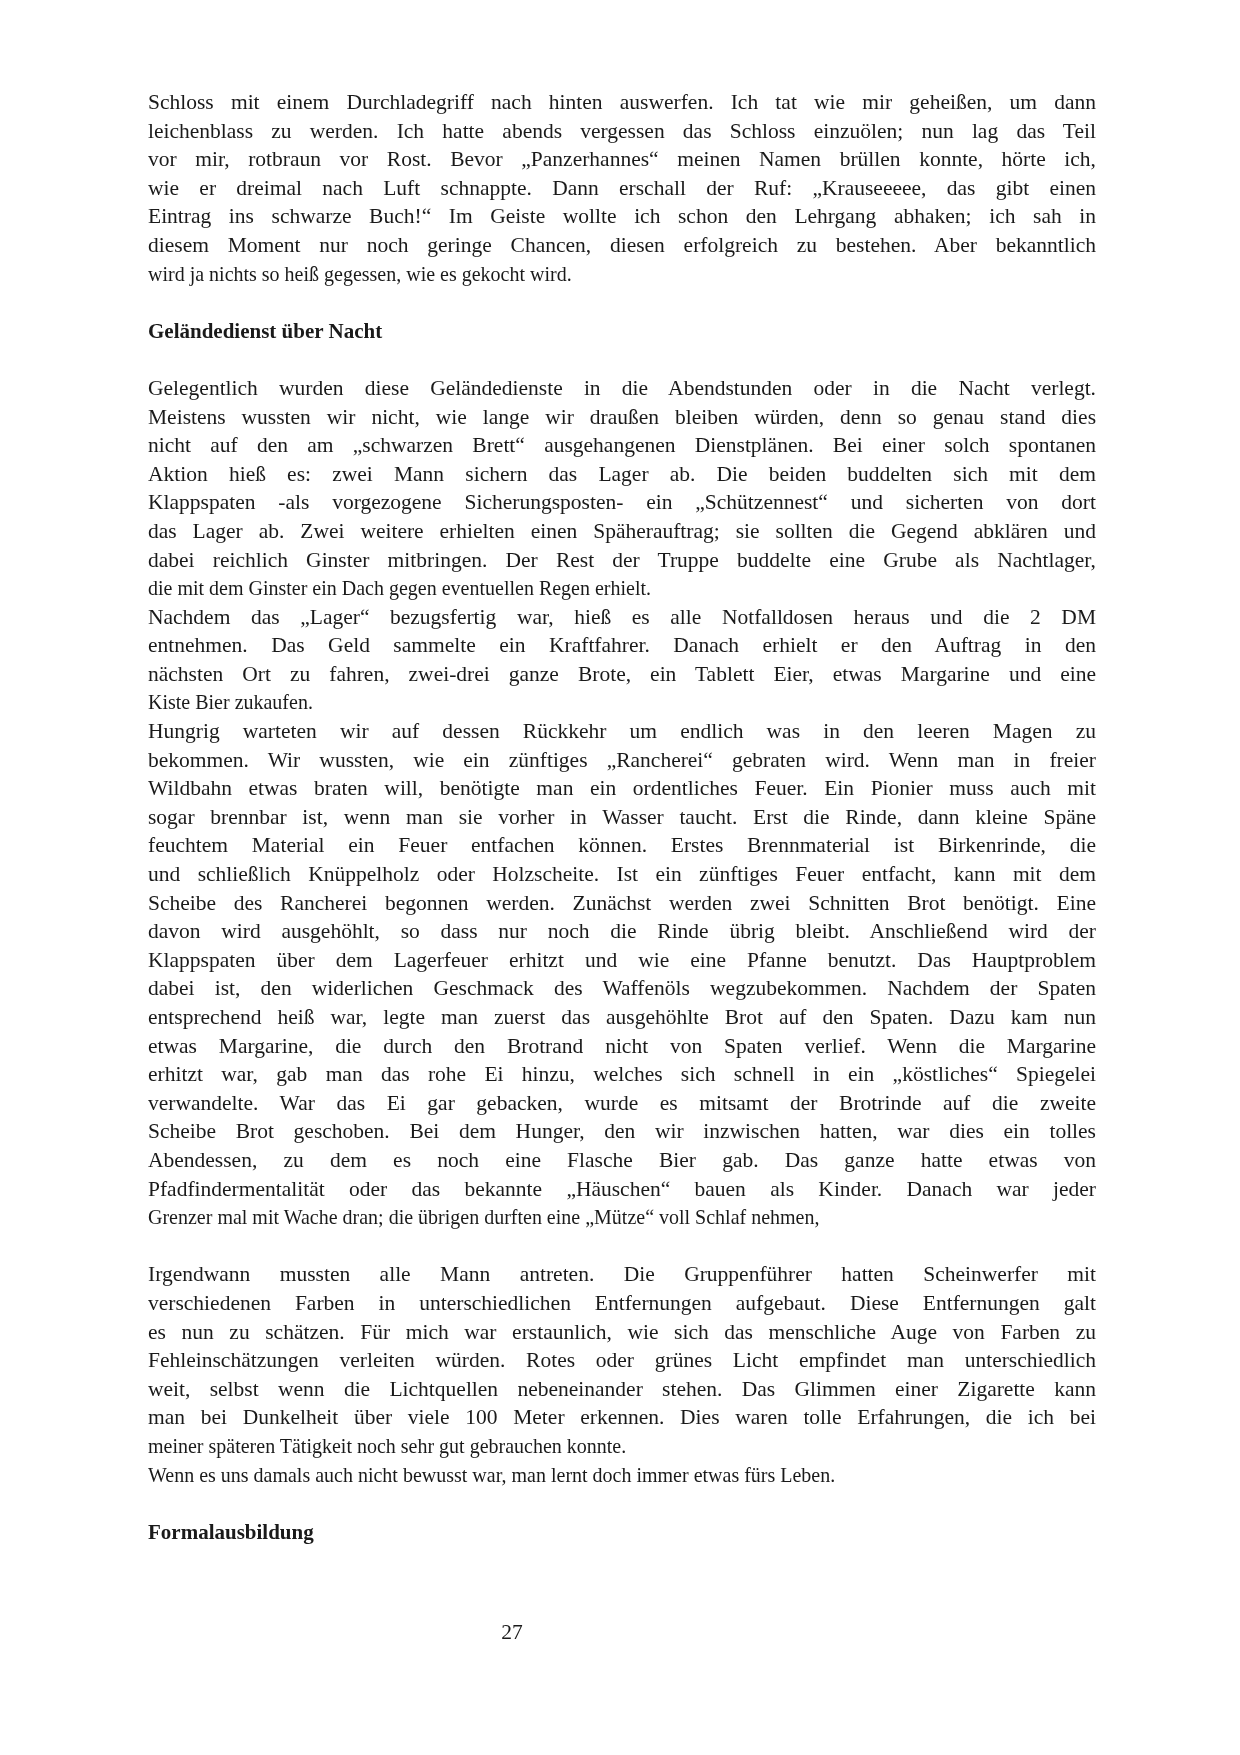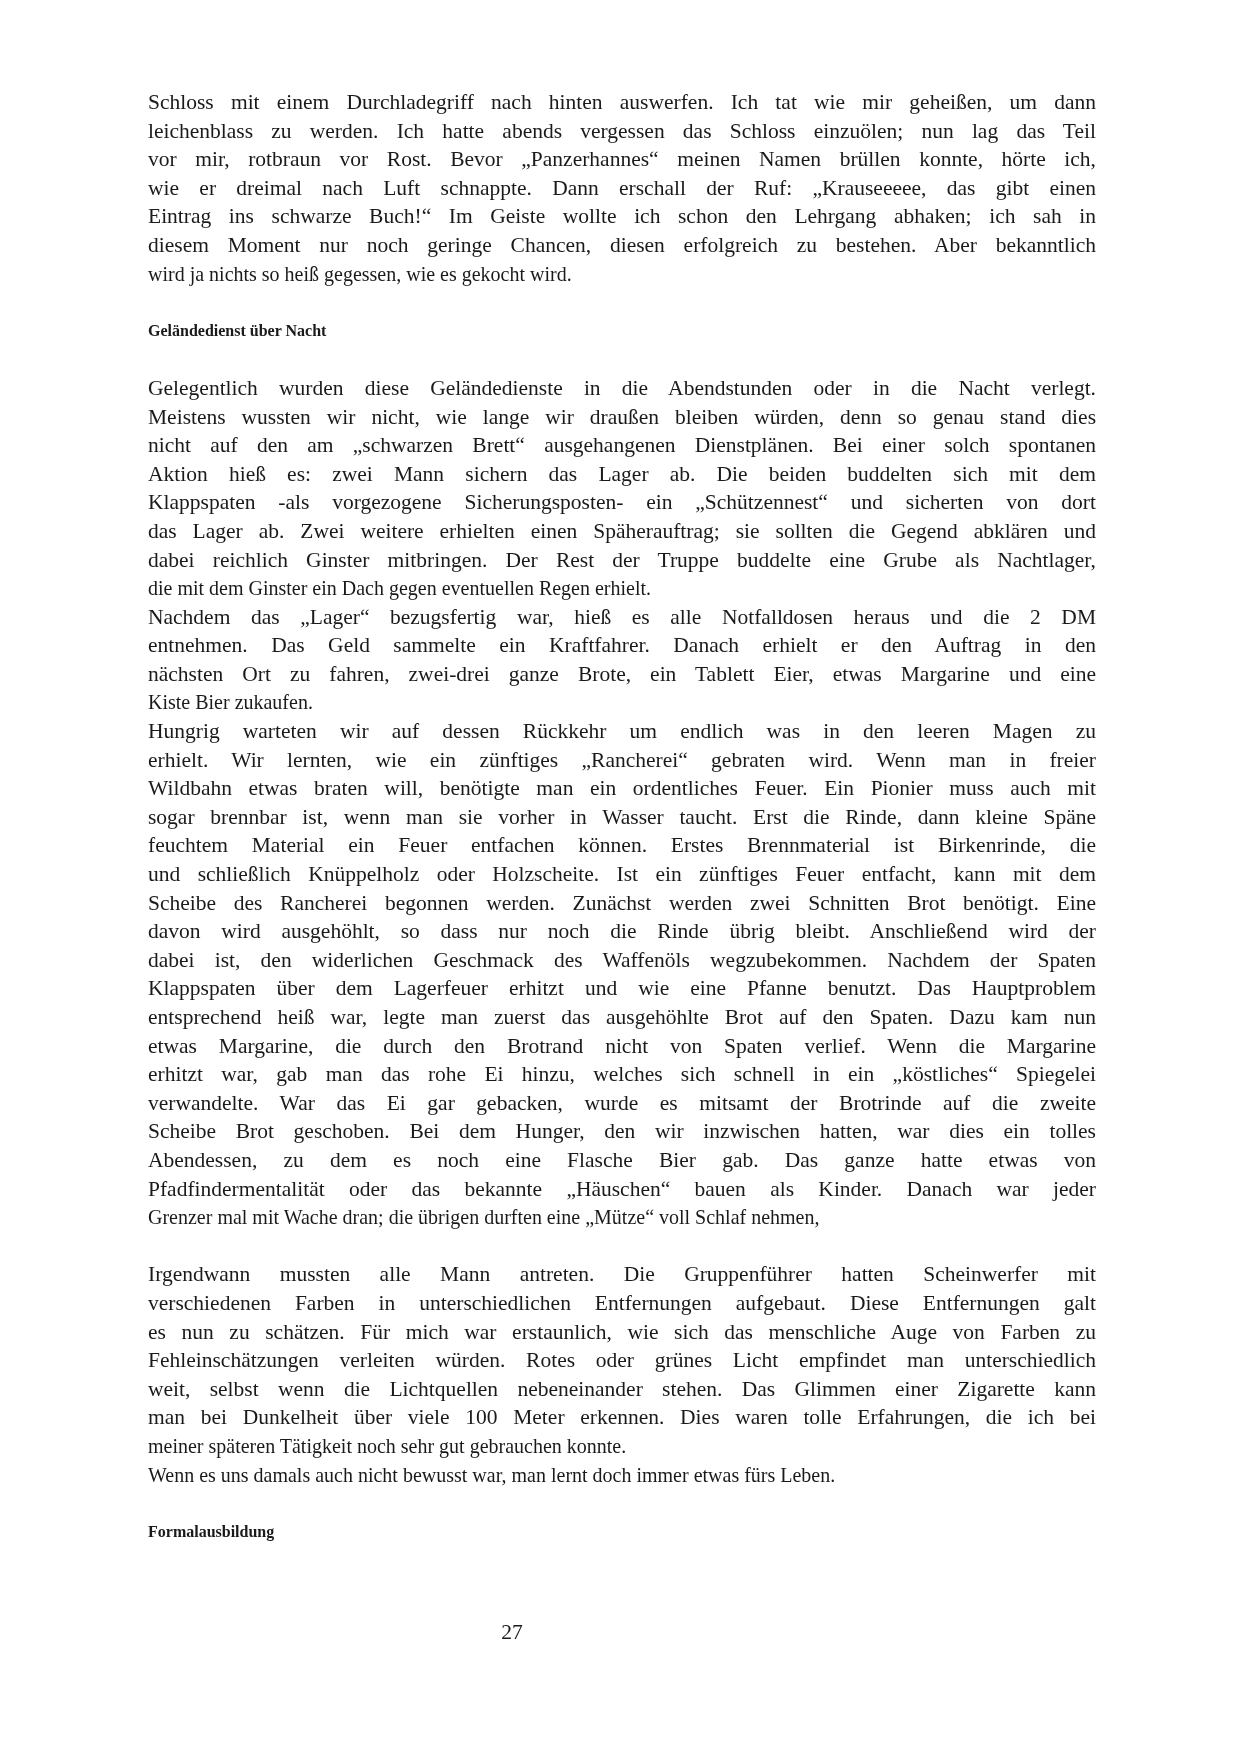--- a/index.html
+++ b/index.html
@@ -35,21 +35,21 @@
     white-space: normal;
     overflow: hidden;
   }
   .line.left {
     text-align: left;
   }
   .heading {
     display: block;
     height: 28.6px;
     line-height: 28.6px;
-    font-size: 16px;
+    font-size: 21px;
     font-weight: bold;
   }
   .gap {
     display: block;
     height: 28.6px;
   }
   .page-number {
     position: absolute;
     left: 0;
     width: 1024px;
@@ -94,29 +94,29 @@
 
   <div class="paragraph">
     <span class="line justify" style="white-space: normal; text-align: justify; display: block; text-align-last: justify;">Nachdem das „Lager“ bezugsfertig war, hieß es alle Notfalldosen heraus und die 2 DM</span>
     <span class="line justify" style="white-space: normal; text-align: justify; display: block; text-align-last: justify;">entnehmen. Das Geld sammelte ein Kraftfahrer. Danach erhielt er den Auftrag in den</span>
     <span class="line justify" style="white-space: normal; text-align: justify; display: block; text-align-last: justify;">nächsten Ort zu fahren, zwei-drei ganze Brote, ein Tablett Eier, etwas Margarine und eine</span>
     <span class="line left" style="display: block; transform: scaleX(0.93); width: 177px;">Kiste Bier zukaufen.</span>
   </div>
 
   <div class="paragraph">
     <span class="line justify" style="white-space: normal; text-align: justify; display: block; text-align-last: justify;">Hungrig warteten wir auf dessen Rückkehr um endlich was in den leeren Magen zu</span>
-    <span class="line justify" style="white-space: normal; text-align: justify; display: block; text-align-last: justify;">erhielt. Wir lernten, wie ein zünftiges „Rancherei“ gebraten wird. Wenn man in freier</span>
+    <span class="line justify" style="white-space: normal; text-align: justify; display: block; text-align-last: justify;">bekommen. Wir wussten, wie ein zünftiges „Rancherei“ gebraten wird. Wenn man in freier</span>
     <span class="line justify" style="white-space: normal; text-align: justify; display: block; text-align-last: justify;">Wildbahn etwas braten will, benötigte man ein ordentliches Feuer. Ein Pionier muss auch mit</span>
     <span class="line justify" style="white-space: normal; text-align: justify; display: block; text-align-last: justify;">sogar brennbar ist, wenn man sie vorher in Wasser taucht. Erst die Rinde, dann kleine Späne</span>
     <span class="line justify" style="white-space: normal; text-align: justify; display: block; text-align-last: justify;">feuchtem Material ein Feuer entfachen können. Erstes Brennmaterial ist Birkenrinde, die</span>
     <span class="line justify" style="white-space: normal; text-align: justify; display: block; text-align-last: justify;">und schließlich Knüppelholz oder Holzscheite. Ist ein zünftiges Feuer entfacht, kann mit dem</span>
     <span class="line justify" style="white-space: normal; text-align: justify; display: block; text-align-last: justify;">Scheibe des Rancherei begonnen werden. Zunächst werden zwei Schnitten Brot benötigt. Eine</span>
     <span class="line justify" style="white-space: normal; text-align: justify; display: block; text-align-last: justify;">davon wird ausgehöhlt, so dass nur noch die Rinde übrig bleibt. Anschließend wird der</span>
+    <span class="line justify" style="white-space: normal; text-align: justify; display: block; text-align-last: justify;">Klappspaten über dem Lagerfeuer erhitzt und wie eine Pfanne benutzt. Das Hauptproblem</span>
     <span class="line justify" style="white-space: normal; text-align: justify; display: block; text-align-last: justify;">dabei ist, den widerlichen Geschmack des Waffenöls wegzubekommen. Nachdem der Spaten</span>
-    <span class="line justify" style="white-space: normal; text-align: justify; display: block; text-align-last: justify;">Klappspaten über dem Lagerfeuer erhitzt und wie eine Pfanne benutzt. Das Hauptproblem</span>
     <span class="line justify" style="white-space: normal; text-align: justify; display: block; text-align-last: justify;">entsprechend heiß war, legte man zuerst das ausgehöhlte Brot auf den Spaten. Dazu kam nun</span>
     <span class="line justify" style="white-space: normal; text-align: justify; display: block; text-align-last: justify;">etwas Margarine, die durch den Brotrand nicht von Spaten verlief. Wenn die Margarine</span>
     <span class="line justify" style="white-space: normal; text-align: justify; display: block; text-align-last: justify;">erhitzt war, gab man das rohe Ei hinzu, welches sich schnell in ein „köstliches“ Spiegelei</span>
     <span class="line justify" style="white-space: normal; text-align: justify; display: block; text-align-last: justify;">verwandelte. War das Ei gar gebacken, wurde es mitsamt der Brotrinde auf die zweite</span>
     <span class="line justify" style="white-space: normal; text-align: justify; display: block; text-align-last: justify;">Scheibe Brot geschoben. Bei dem Hunger, den wir inzwischen hatten, war dies ein tolles</span>
     <span class="line justify" style="white-space: normal; text-align: justify; display: block; text-align-last: justify;">Abendessen, zu dem es noch eine Flasche Bier gab. Das ganze hatte etwas von</span>
     <span class="line justify" style="white-space: normal; text-align: justify; display: block; text-align-last: justify;">Pfadfindermentalität oder das bekannte „Häuschen“ bauen als Kinder. Danach war jeder</span>
     <span class="line left" style="display: block; transform: scaleX(0.93); width: 722px;">Grenzer mal mit Wache dran; die übrigen durften eine „Mütze“ voll Schlaf nehmen,</span>
   </div>
 

